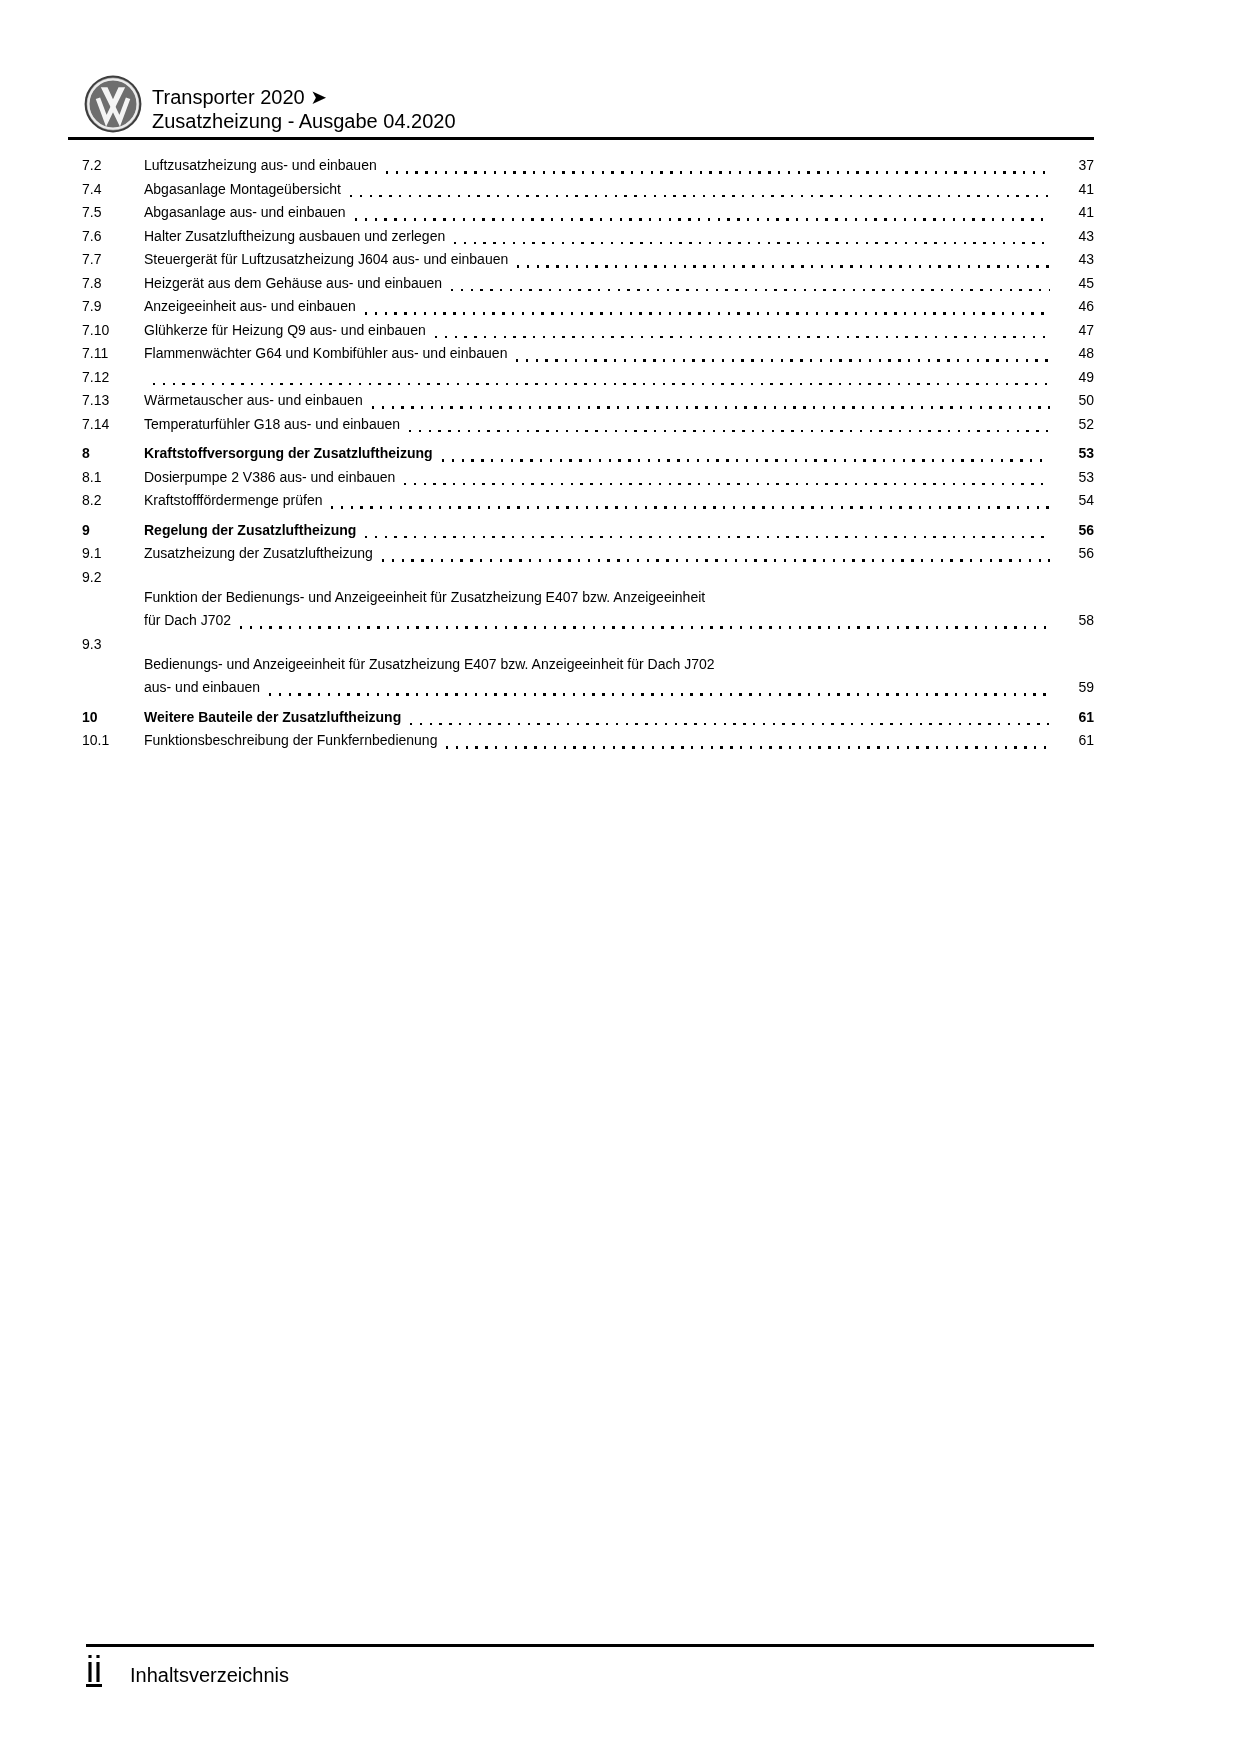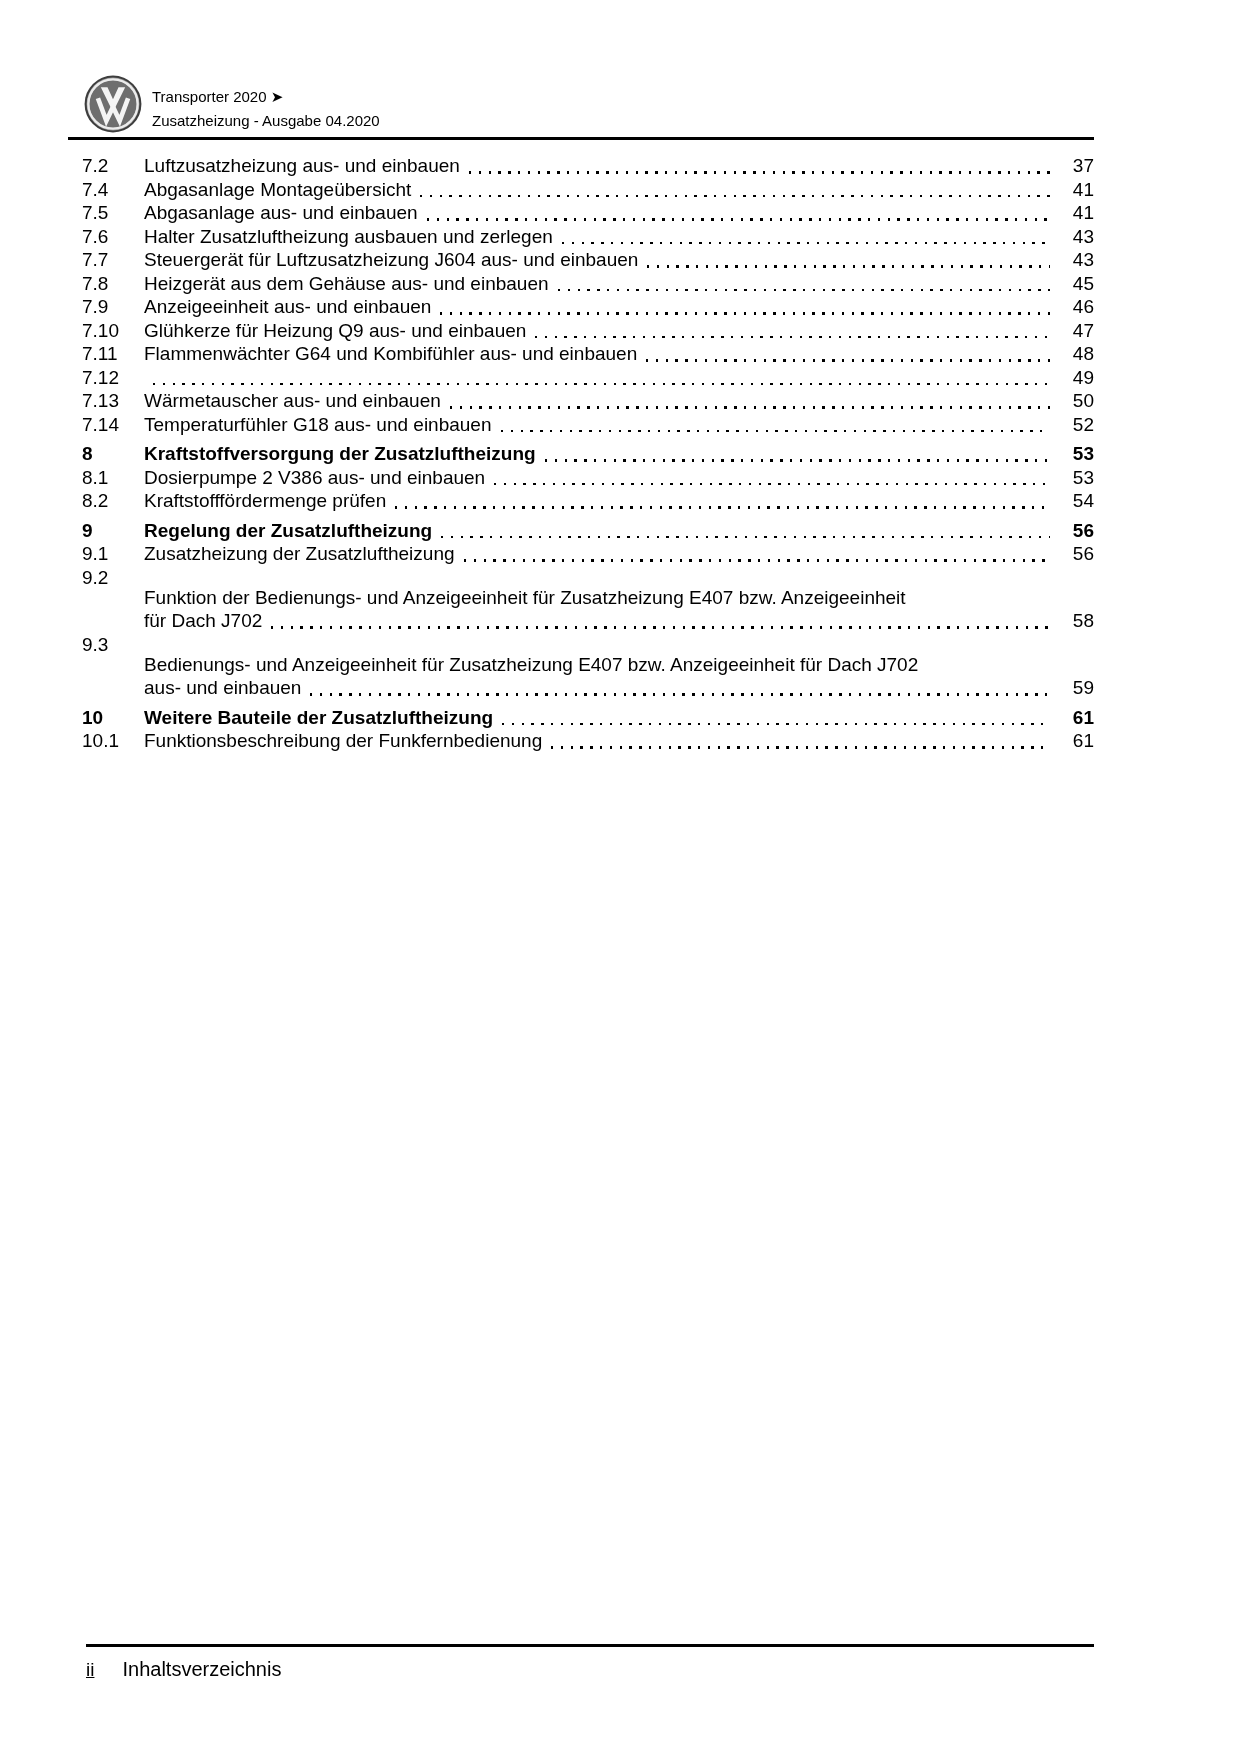--- a/index.html
+++ b/index.html
@@ -10,48 +10,48 @@
     background:#ffffff;
     font-family:"Liberation Sans", sans-serif;
     color:#000;
   }
   
   .header {
     position:absolute; left:84px; top:75px;
     display:flex; align-items:flex-start; gap:10px;
   }
   .logo { width:58px; height:58px; flex:0 0 auto; }
-  .header-text { font-size:15px; line-height:24px; padding-top:10px; }
+  .header-text { font-size:20px; line-height:24px; padding-top:10px; }
   .top-rule {
     position:absolute; left:68px; top:137px;
     width:1026px; height:3px; background:#000;
   }
   
   .toc {
     position:absolute; left:82px; top:154px; width:1012px;
-    font-size:19px; line-height:23.5px;
+    font-size:14px; line-height:23.5px;
   }
   .row { display:flex; align-items:flex-start; }
   .row.bold { font-weight:bold; margin-top:6px; }
   .num { flex:0 0 62px; }
   .body { flex:1 1 auto; min-width:0; }
   .line { display:block;margin-top:20px; }
   .lastline { display:flex; align-items:flex-end; }
   .txt { white-space:nowrap; }
   .leader {
     flex:1 1 auto; height:2.4px;
     margin:0 10px 4px 9px;
     background-image:repeating-linear-gradient(to right, #000 0 2.4px, transparent 2.4px 9.8px);
   }
   .pagenum { flex:0 0 auto; min-width:34px; text-align:right; }
   
   .footer { position:absolute; left:86px; top:1644px; width:1008px; }
   .footer-rule { width:100%; height:3px; background:#000; }
   .footer-row { display:flex; align-items:baseline; gap:28px; margin-top:9px; }
-  .footer-pagenum { font-size:19px; line-height:27px;text-decoration:underline; }
+  .footer-pagenum { font-size:36px; line-height:27px;text-decoration:underline; }
   .footer-label { font-size:20px; }
 </style>
 </head>
 <body>
 
 <div class="page">
 
   <div class="header">
     <svg class="logo" viewBox="0 0 100 100" aria-hidden="true">
       <circle cx="50" cy="50" r="49" fill="#3d3d3d"></circle>

